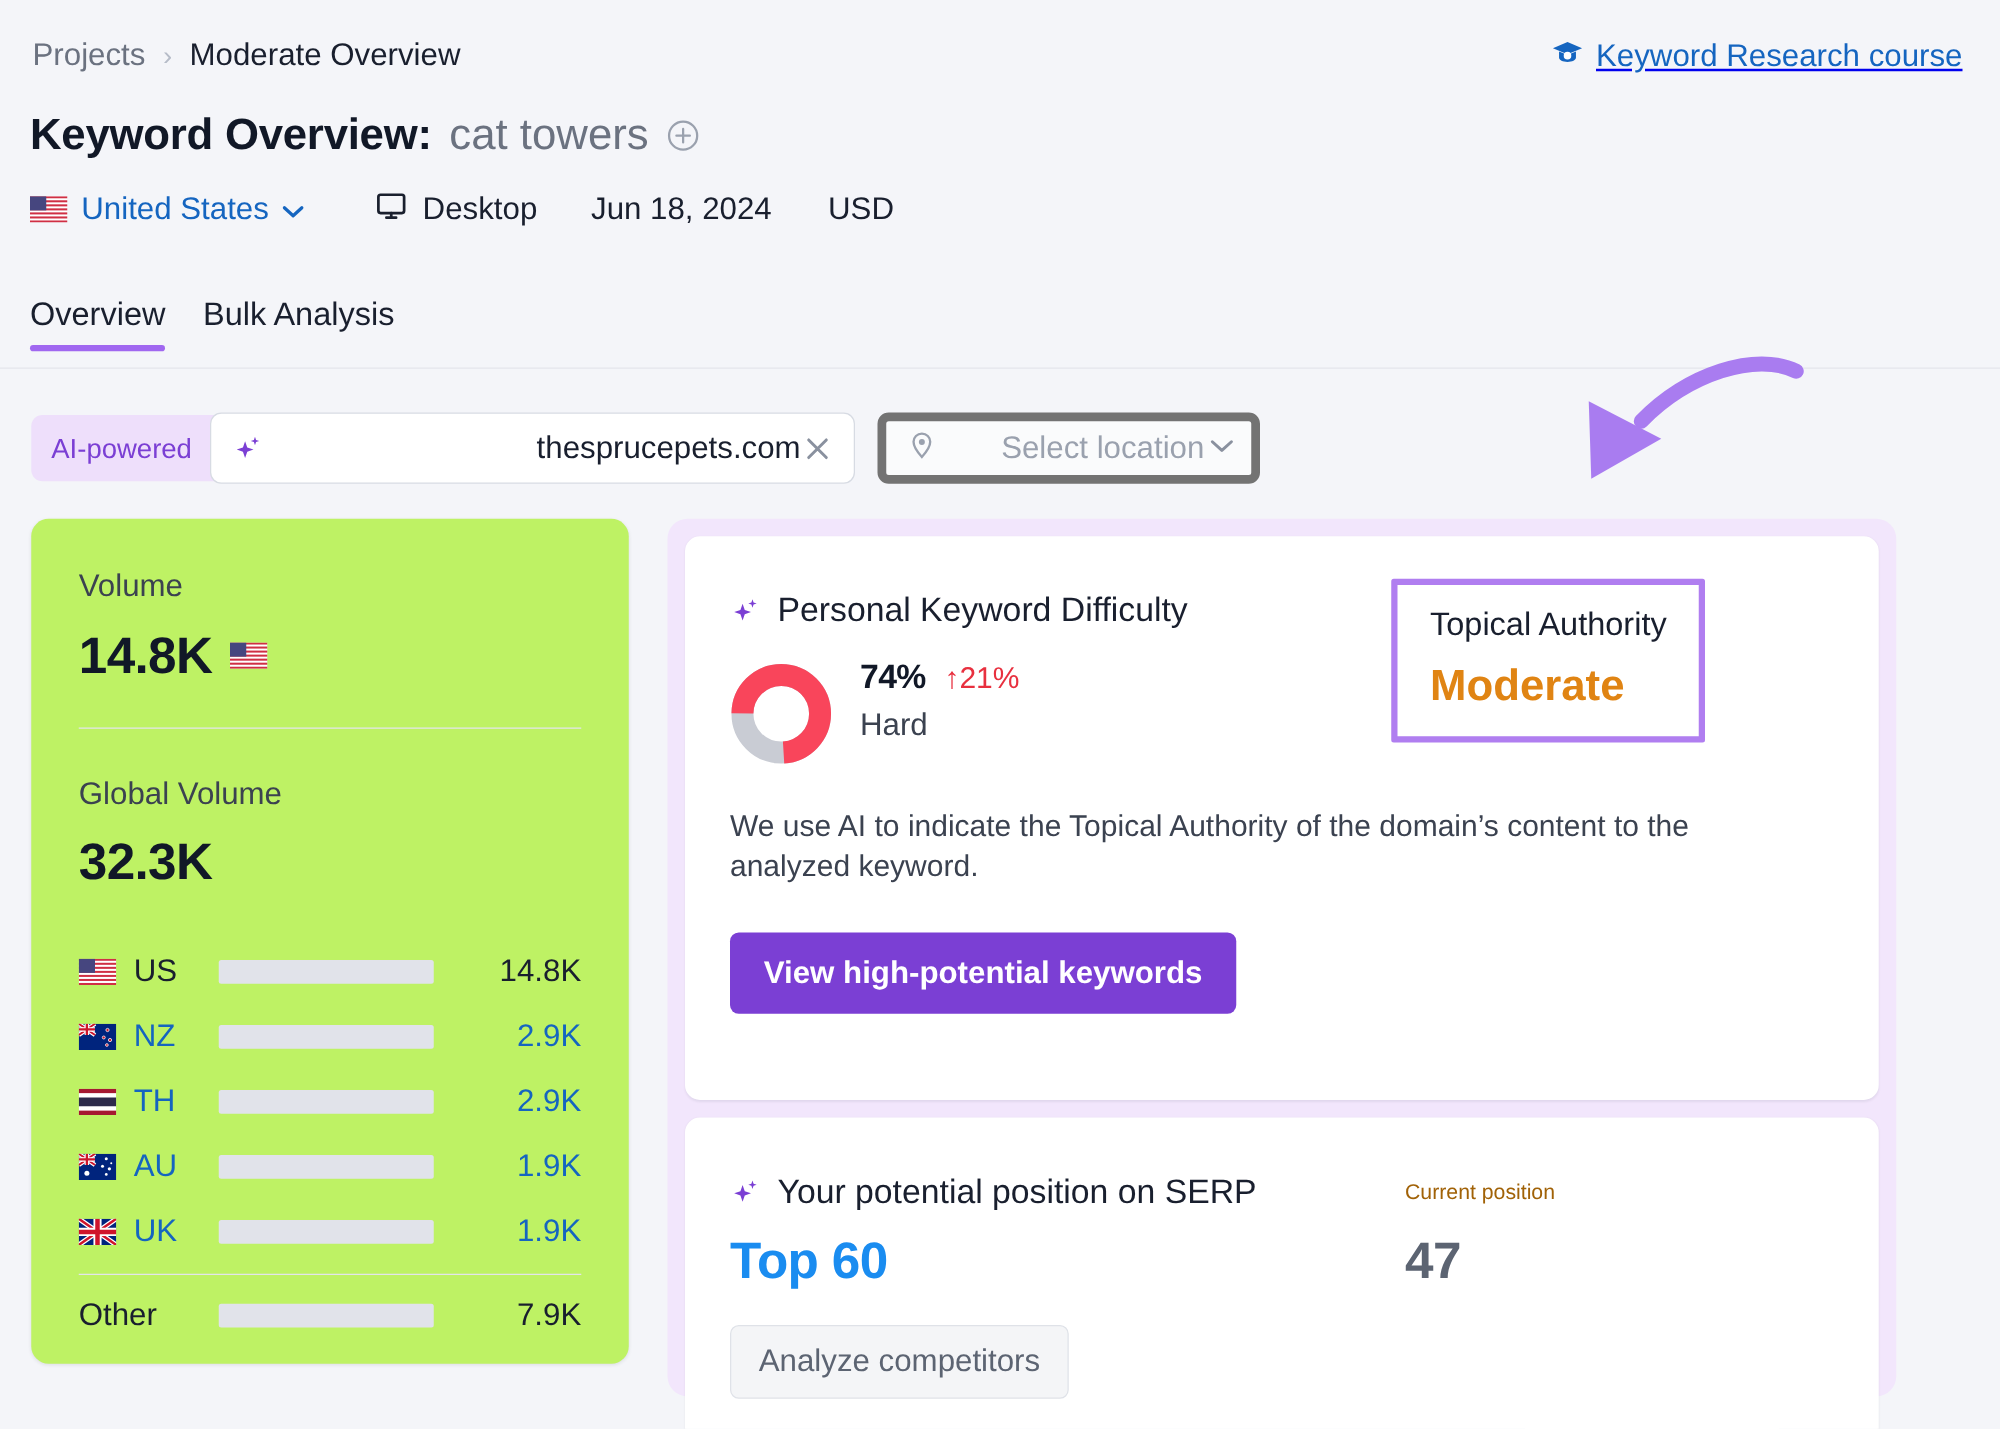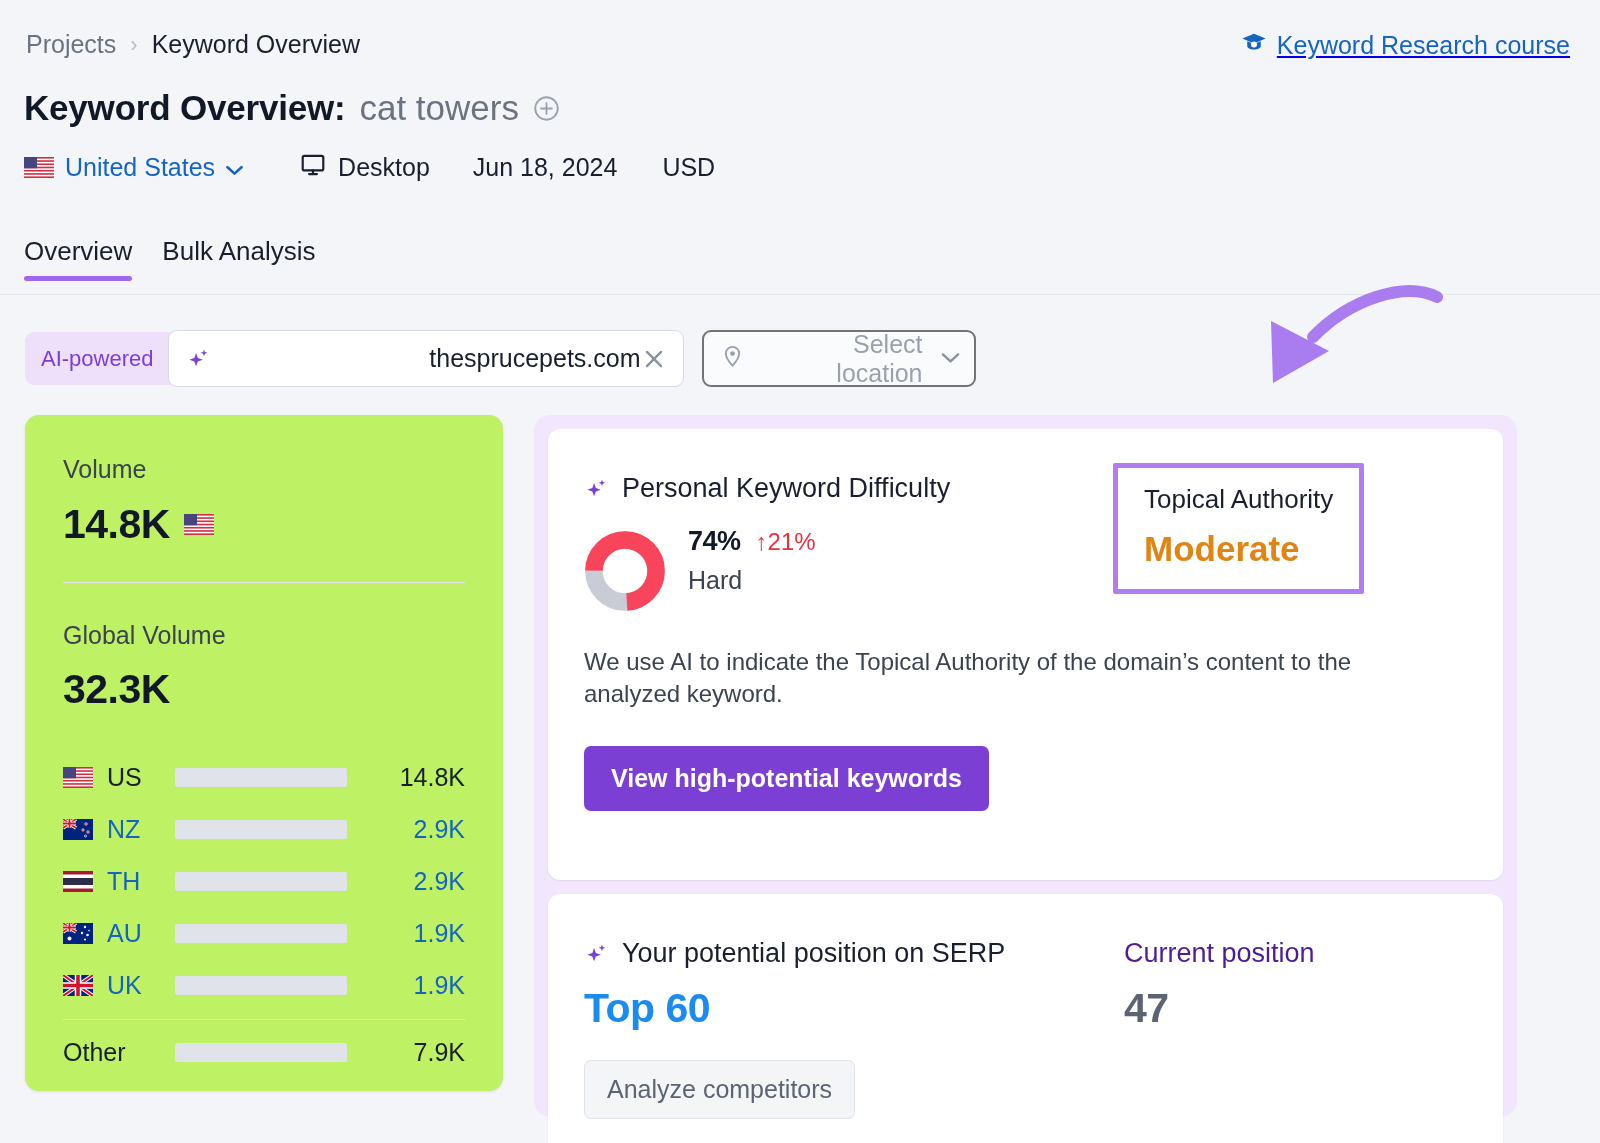--- a/index.html
+++ b/index.html
@@ -58,23 +58,23 @@
   }
   .domain-box {
     position: relative; z-index: 2;
     width: 516px; height: 57px; background: #fff;
     border: 1px solid #d7dbe3; border-radius: 9px;
     display: flex; align-items: center; padding: 0 16px 0 17px;
   }
   .domain-box .val { font-size: 25px; color: #191f2e; margin-left: 12px; flex: 1; }
   .x-btn { width: 26px; height: 26px; flex: none; }
   .loc-box {
-    margin-left: 18px; width: 274px; height: 57px;
-    background: #fafbfc; border: 2px solid #737373; border-radius: 9px;
-    display: flex; align-items: center; padding: 0 14px 0 16px; gap: 18px;
+    margin-left: 18px; width: 306px; height: 57px;
+    background: #fafbfc; border: 7px solid #737373; border-radius: 9px;
+    display: flex; align-items: center; padding: 0 14px 0 16px; gap: 4px;
   }
   .loc-box .ph { font-size: 25px; color: #9aa1ae; flex: 1; }
 
   
   .arrow-anno { position: absolute; left: 1255px; top: 275px; width: 190px; height: 120px; pointer-events: none; }
 
   
   .left-card {
     position: absolute; left: 25px; top: 415px; width: 478px; height: 676px;
     background: #bef264; border-radius: 14px; box-shadow: 0 1px 3px rgba(20,25,40,.10);
@@ -129,39 +129,39 @@
   .kd-desc { font-size: 24px; color: #3b4250; line-height: 1.33; margin-top: 34px; max-width: 800px; }
   .btn-primary {
     display: inline-block; margin-top: 36px; background: #7b3fd4; color: #fff;
     font-size: 25px; font-weight: bold; border: none; border-radius: 7px;
     padding: 18px 27px; cursor: pointer; font-family: inherit;
   }
 
   .serp-head { display: flex; align-items: center; }
   .serp-left { display: flex; align-items: center; gap: 12px; width: 540px; }
   .serp-left .t { font-size: 27px; color: #191f2e; }
-  .serp-right .t { font-size: 27px; color: #4c1d95; }
+  .serp-right .t { font-size: 17px; color: #a16207; }
   .serp-vals { display: flex; margin-top: 16px; }
   .serp-top { width: 540px; font-size: 41px; font-weight: bold; color: #1a8cf0; letter-spacing: -0.5px; }
   .serp-cur { font-size: 41px; font-weight: bold; color: #5c6472; letter-spacing: -0.5px; }
   .btn-ghost {
     display: inline-block; margin-top: 28px; background: #f4f5f7; color: #5c6472;
     font-size: 25px; border: 1px solid #dfe2e8; border-radius: 7px;
     padding: 14px 22px; cursor: pointer; font-family: inherit;
   }
 </style>
 </head>
 <body>
 
 <div class="page">
 
   <div class="breadcrumb">
     <span class="bc-link">Projects</span>
     <span class="bc-sep">›</span>
-    <span class="bc-current">Keyword Overview</span>
+    <span class="bc-current">Moderate Overview</span>
   </div>
 
   <a class="course-link" href="#">
     <span>
       <svg width="28" height="28" viewBox="0 0 24 24" fill="none">
         <path d="M2 8.2 12 4l10 4.2-10 4.2L2 8.2Z" fill="#1565c0"></path>
         <path d="M6.2 10.4v4.2c0 1.8 2.6 3 5.8 3s5.8-1.2 5.8-3v-4.2L12 12.9 6.2 10.4Z" fill="#1565c0"></path>
         <circle cx="12" cy="13.3" r="2.6" fill="#ffffff"></circle>
       </svg>
     </span>

